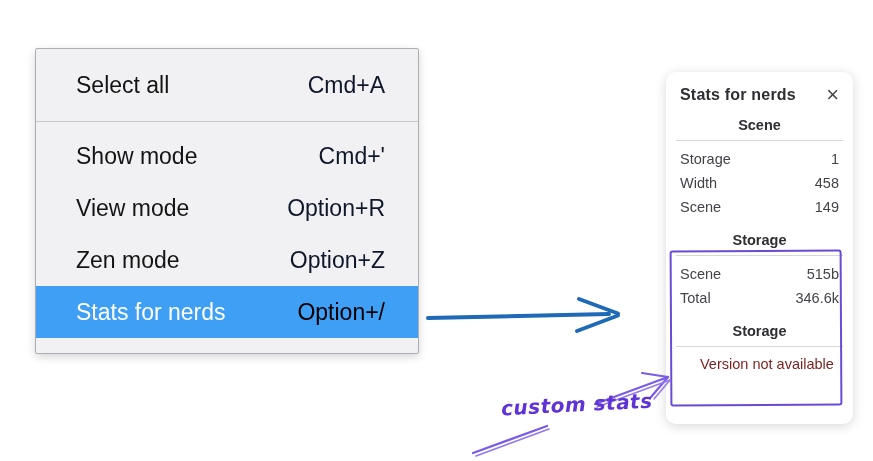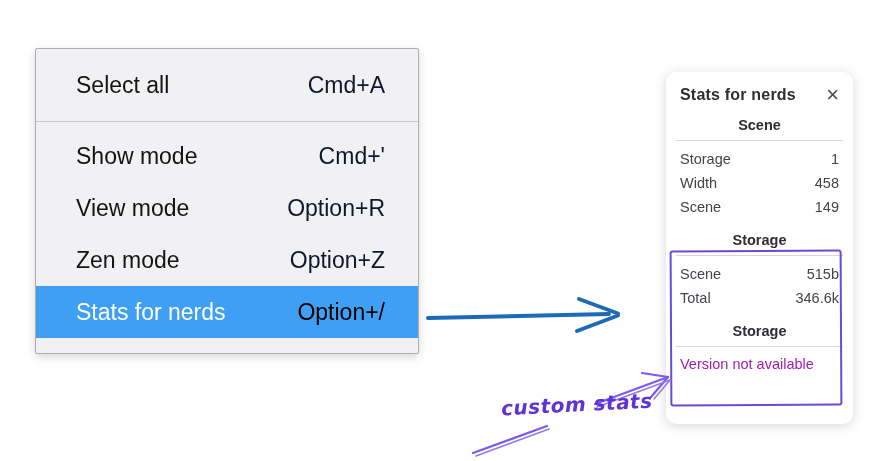--- a/index.html
+++ b/index.html
@@ -39,21 +39,21 @@
   }
   .panel-header { display:flex; justify-content:space-between; align-items:center; }
   .panel-title { font-weight:bold; font-size:16px; color:#2e2e33; letter-spacing:0.2px; }
   .panel-close { font-size:22px; line-height:16px; color:#4a4a50; cursor:pointer; font-weight:300; }
   .sec-head { text-align:center; font-weight:bold; font-size:14.5px; margin-top:13px; color:#2e2e33; }
   .sec-div { height:1px; background:#d7d7db; margin:7px -4px 6px; }
   .stat-row {
     display:flex; justify-content:space-between;
     font-size:14.5px; padding:4px 0; color:#43434a;
   }
-  .version-note { font-size:14.5px; color:#a21caf; padding-top:3px; }
+  .version-note { font-size:14.5px; color:#7f1d1d; padding-top:3px;margin-left:20px; }
 
   
   .custom-box {
     position:absolute; left:670px; top:250px; width:168px; height:152px;
     border:2.5px solid #6a4bd6; border-radius:3px;
     pointer-events:none; transform:rotate(-0.3deg);
   }
   .purple-arrow { position:absolute; left:455px; top:367px; pointer-events:none; }
   .custom-label {
     position:absolute; left:501px; top:392px; width:170px;

